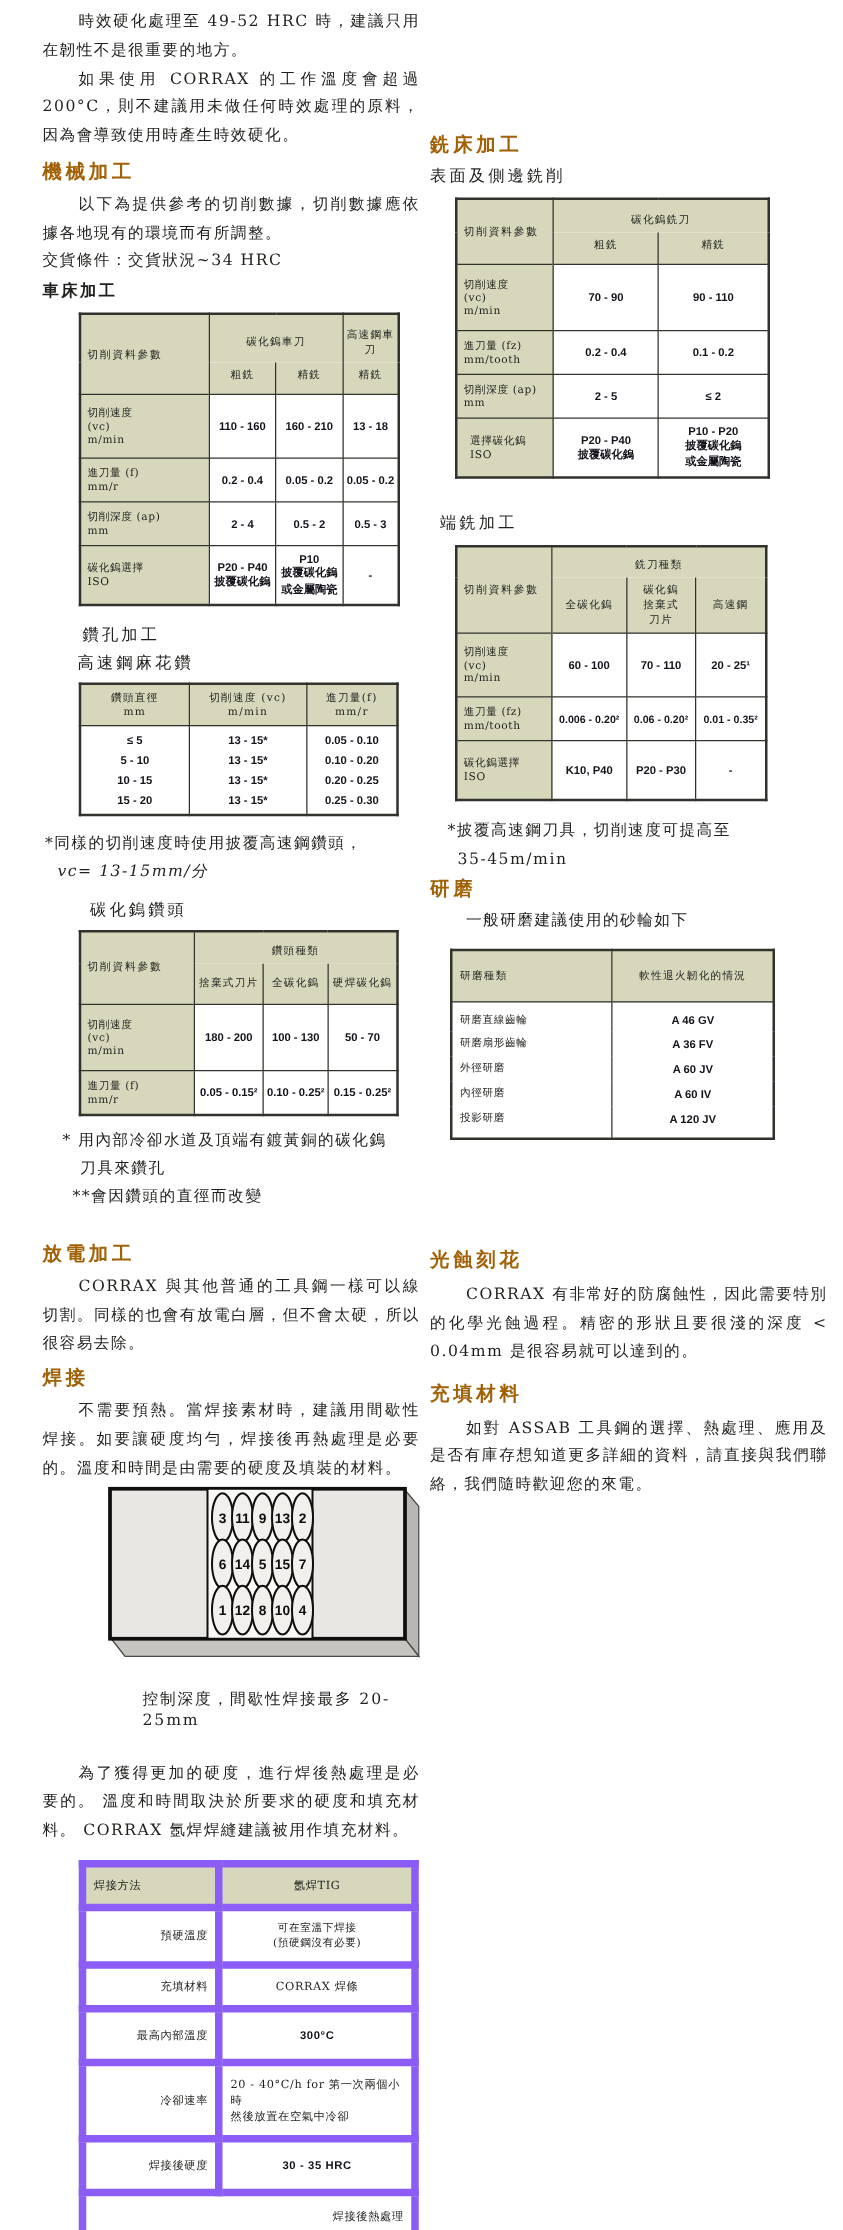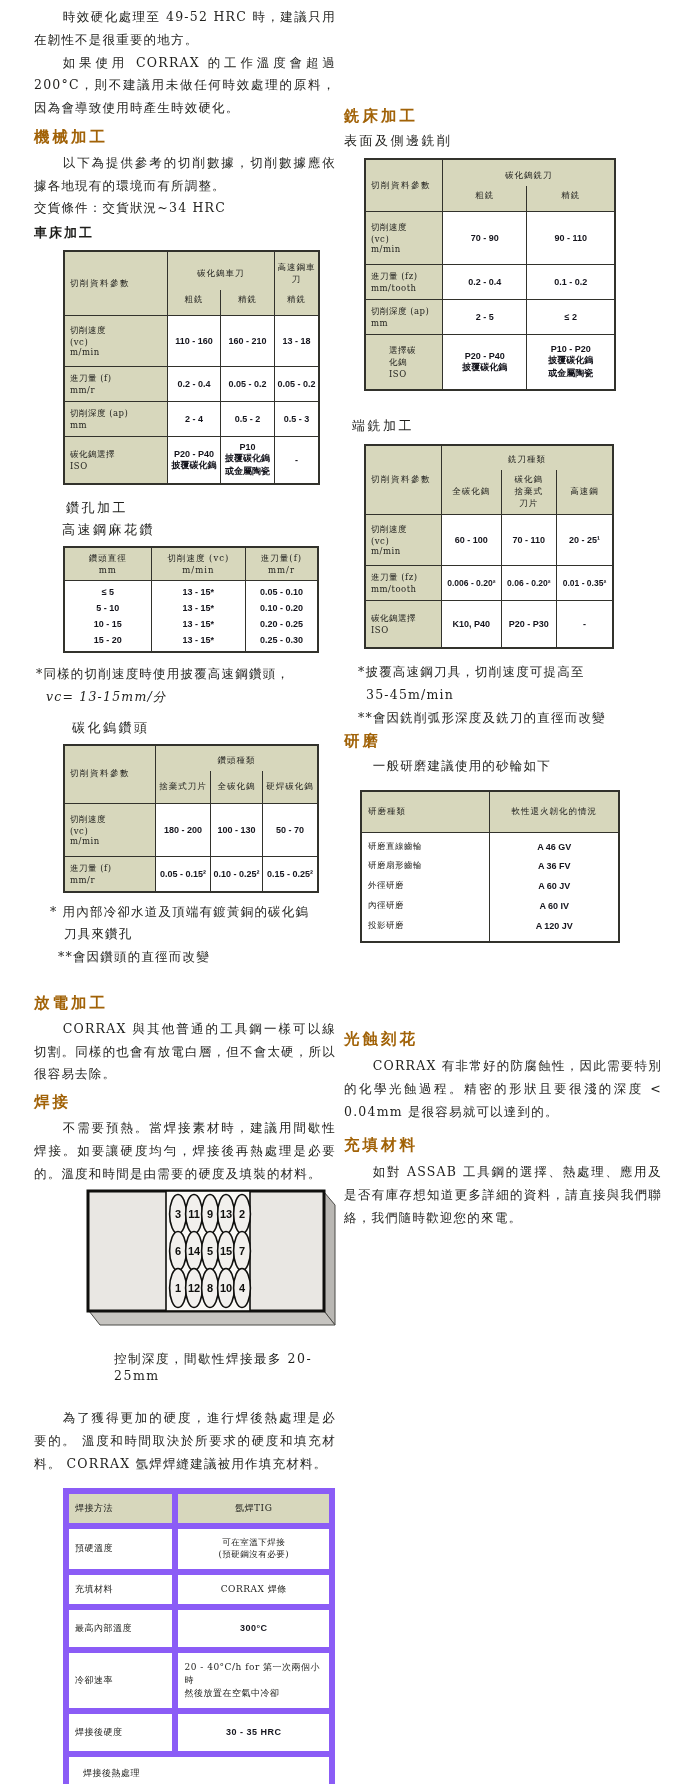--- a/index.html
+++ b/index.html
@@ -22,21 +22,21 @@
   td.val { font-family:"Liberation Sans", sans-serif; font-weight:bold; font-size:9px;
            color:#14141c; text-align:center; padding:5px 2px; }
   .pre { white-space:pre-line; }
   tr.nb > td { border-bottom:none; }
   tr.nt > td { border-top:none; }
   table.dtable tr.flat td { border-top:none; border-bottom:none; }
 
   table.wtable { border-collapse:collapse; border:2px solid #32322c; background:#fff; }
   table.wtable td { border:6px solid #8b5cf6; font-size:9px; padding:8px 6px; letter-spacing:0.5px; }
   table.wtable td.whd { background:#d7d7bc; text-align:center; }
-  table.wtable td.wlbl { text-align:left; }
+  table.wtable td.wlbl { text-align:right; }
   table.wtable td.wval { text-align:center; white-space:pre-line; }
   table.wtable td.wleft { text-align:left; white-space:pre-line; }
   .sans { font-family:"Liberation Sans", sans-serif; font-weight:bold; color:#14141c; }
 
   .cap { font-size:12.5px; letter-spacing:1.5px; }
   svg text { font-family:"Liberation Sans", sans-serif; font-weight:bold; }
 </style>
 </head>
 <body>
 
@@ -325,21 +325,21 @@
         <td class="val">0.2 - 0.4</td>
         <td class="val">0.1 - 0.2</td>
       </tr>
       <tr>
         <td class="lbl pre">切削深度  (ap)
  mm</td>
         <td class="val">2 - 5</td>
         <td class="val">≤ 2</td>
       </tr>
       <tr>
-        <td class="lbl pre" style="padding:10px 23px;">選擇碳化鎢
+        <td class="lbl pre" style="padding:10px 10px;">選擇碳化鎢
 ISO</td>
         <td class="val pre">P20 - P40
 披覆碳化鎢</td>
         <td class="val pre">P10 - P20
 披覆碳化鎢
 或金屬陶瓷</td>
       </tr>
     </tbody>
       </table>
 
@@ -384,21 +384,20 @@
 ISO</td>
         <td class="val">K10, P40</td>
         <td class="val">P20 - P30</td>
         <td class="val">-</td>
       </tr>
     </tbody>
       </table>
 
     <p class="p" style="margin:12px 0 0 14px;">*披覆高速鋼刀具，切削速度可提高至</p>
     <p class="p" style="margin:0 0 0 22px;">35-45m/min</p>
-    <p class="p" style="margin:0 0 0 14px;">**會因銑削弧形深度及銑刀的直徑而改變</p>
 
     <p class="h2" style="margin-top:2px;">研磨</p>
     <p class="p ind" style="margin-top:3px;">一般研磨建議使用的砂輪如下</p>
 
     <table class="dtable" style="margin:12px 0 0 16px; width:260px;">
       <colgroup>
           <col style="width:130px">
           <col style="width:130px">
         </colgroup>
       <tbody>

